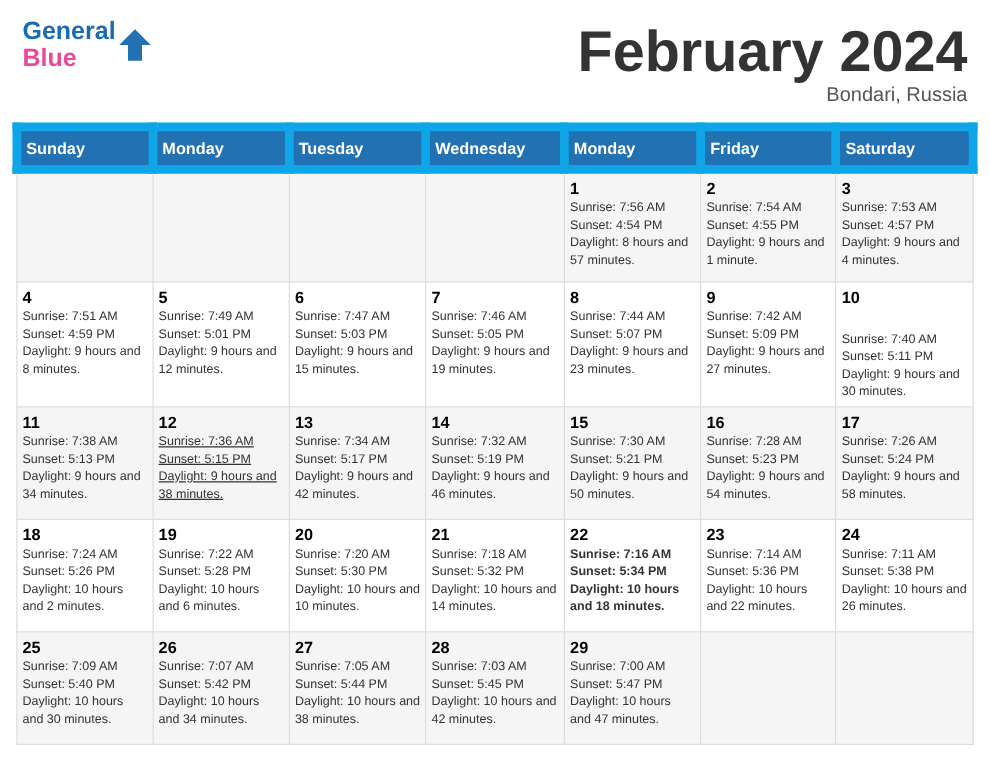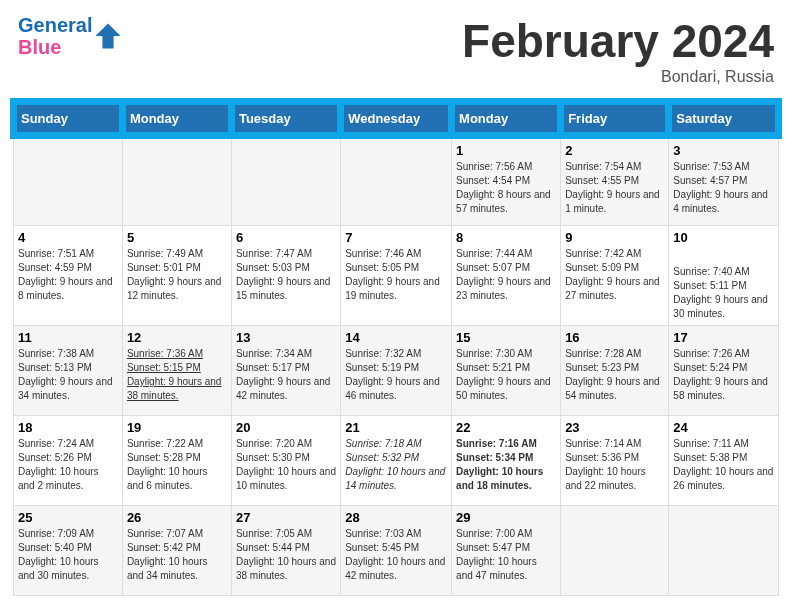--- a/index.html
+++ b/index.html
@@ -246,21 +246,21 @@
 Daylight: 10 hours and 6 minutes.</div>
         </td>
         <td>
           <span class="day-number">20</span>
           <div class="day-info" style="white-space: pre-line;">Sunrise: 7:20 AM
 Sunset: 5:30 PM
 Daylight: 10 hours and 10 minutes.</div>
         </td>
         <td>
           <span class="day-number">21</span>
-          <div class="day-info" style="white-space: pre-line; font-style: italic;">Sunrise: 7:18 AM
+          <div class="day-info" style="white-space: pre-line;">Sunrise: 7:18 AM
 Sunset: 5:32 PM
 Daylight: 10 hours and 14 minutes.</div>
         </td>
         <td>
           <span class="day-number">22</span>
           <div class="day-info" style="white-space: pre-line; font-weight: bold;">Sunrise: 7:16 AM
 Sunset: 5:34 PM
 Daylight: 10 hours and 18 minutes.</div>
         </td>
         <td>

